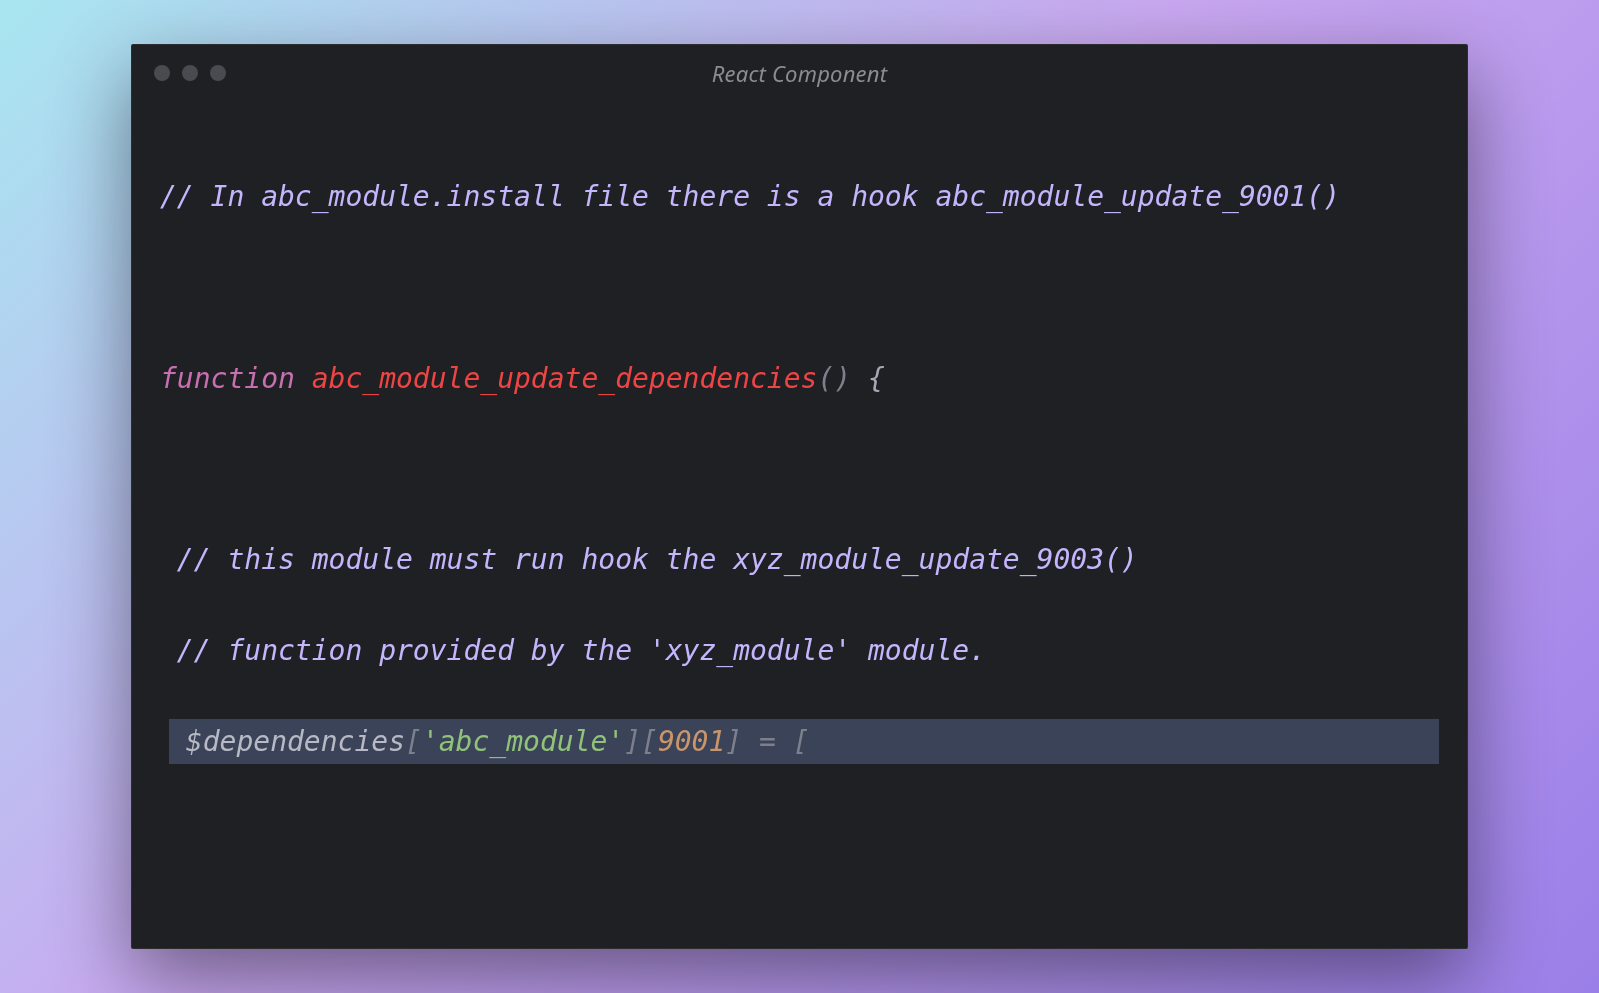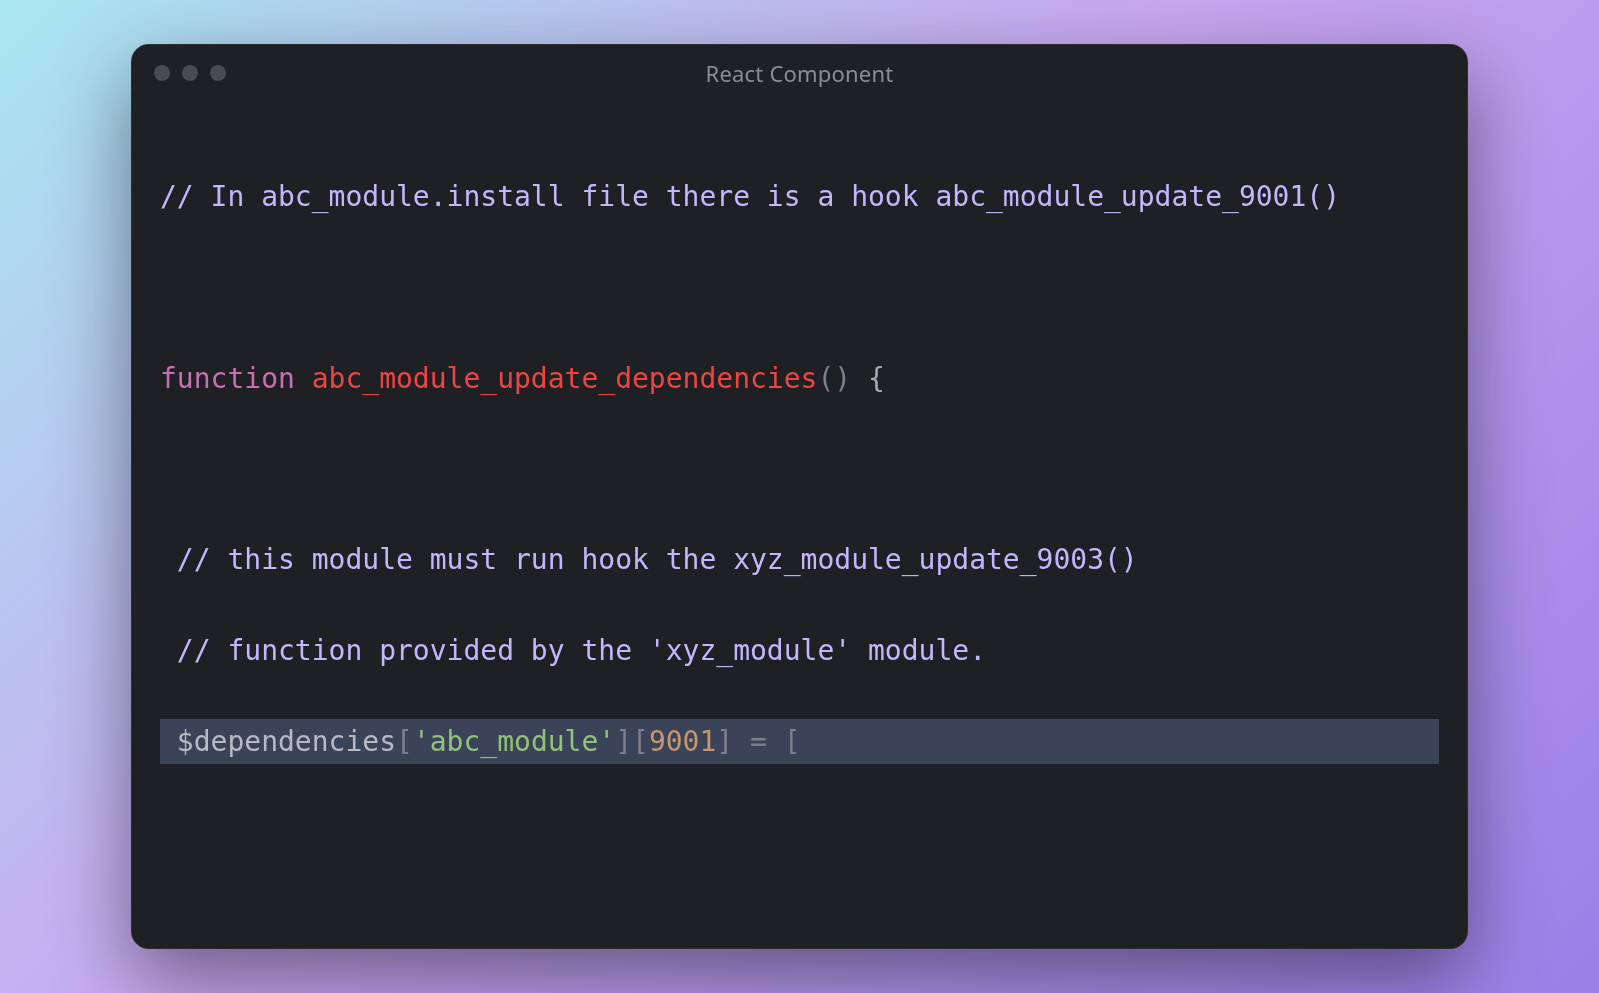--- a/index.html
+++ b/index.html
@@ -9,25 +9,26 @@
       background: linear-gradient(135deg, #a8e6f0 0%, #c9a8f0 45%, #9b7fe8 100%);
       display: flex;
       align-items: center;
       justify-content: center;
       font-family: ui-monospace, 'SF Mono', Menlo, Consolas, monospace;
     }
     .window {
       width: 1337px;
       height: 905px;
       background: #1f2024;
-      border-radius: 18px;
+      border-radius: 2px;
       border: 1px solid rgba(255,255,255,0.06);
       box-shadow: 0 30px 80px rgba(0,0,0,0.45);
       overflow: hidden;
       position: relative;
+      font-style: italic;
     }
     .titlebar {
       height: 56px;
       display: flex;
       align-items: center;
       padding: 0 22px;
       position: relative;
     }
     .traffic {
       display: flex;
@@ -60,20 +61,21 @@
     .keyword { color: #c76fb0; margin-top: 32px; }
     .fnname  { color: #ef4444; }
     .punct   { color: #7d808c; }
     .brace   { color: #a6a9b5; }
     .var     { color: #b7b9c4; }
     .string  { color: #91c27a; }
     .number  { color: #c9956b; }
     .selbg {
       background: #3b4358;
       box-shadow: 0 0 0 0 #3b4358;
+      margin-left: 9px;
     }
   </style>
 </head>
 <body>
 
 <div class="window">
   <div class="titlebar">
     <div class="traffic">
       <div class="dot"></div>
       <div class="dot"></div>

